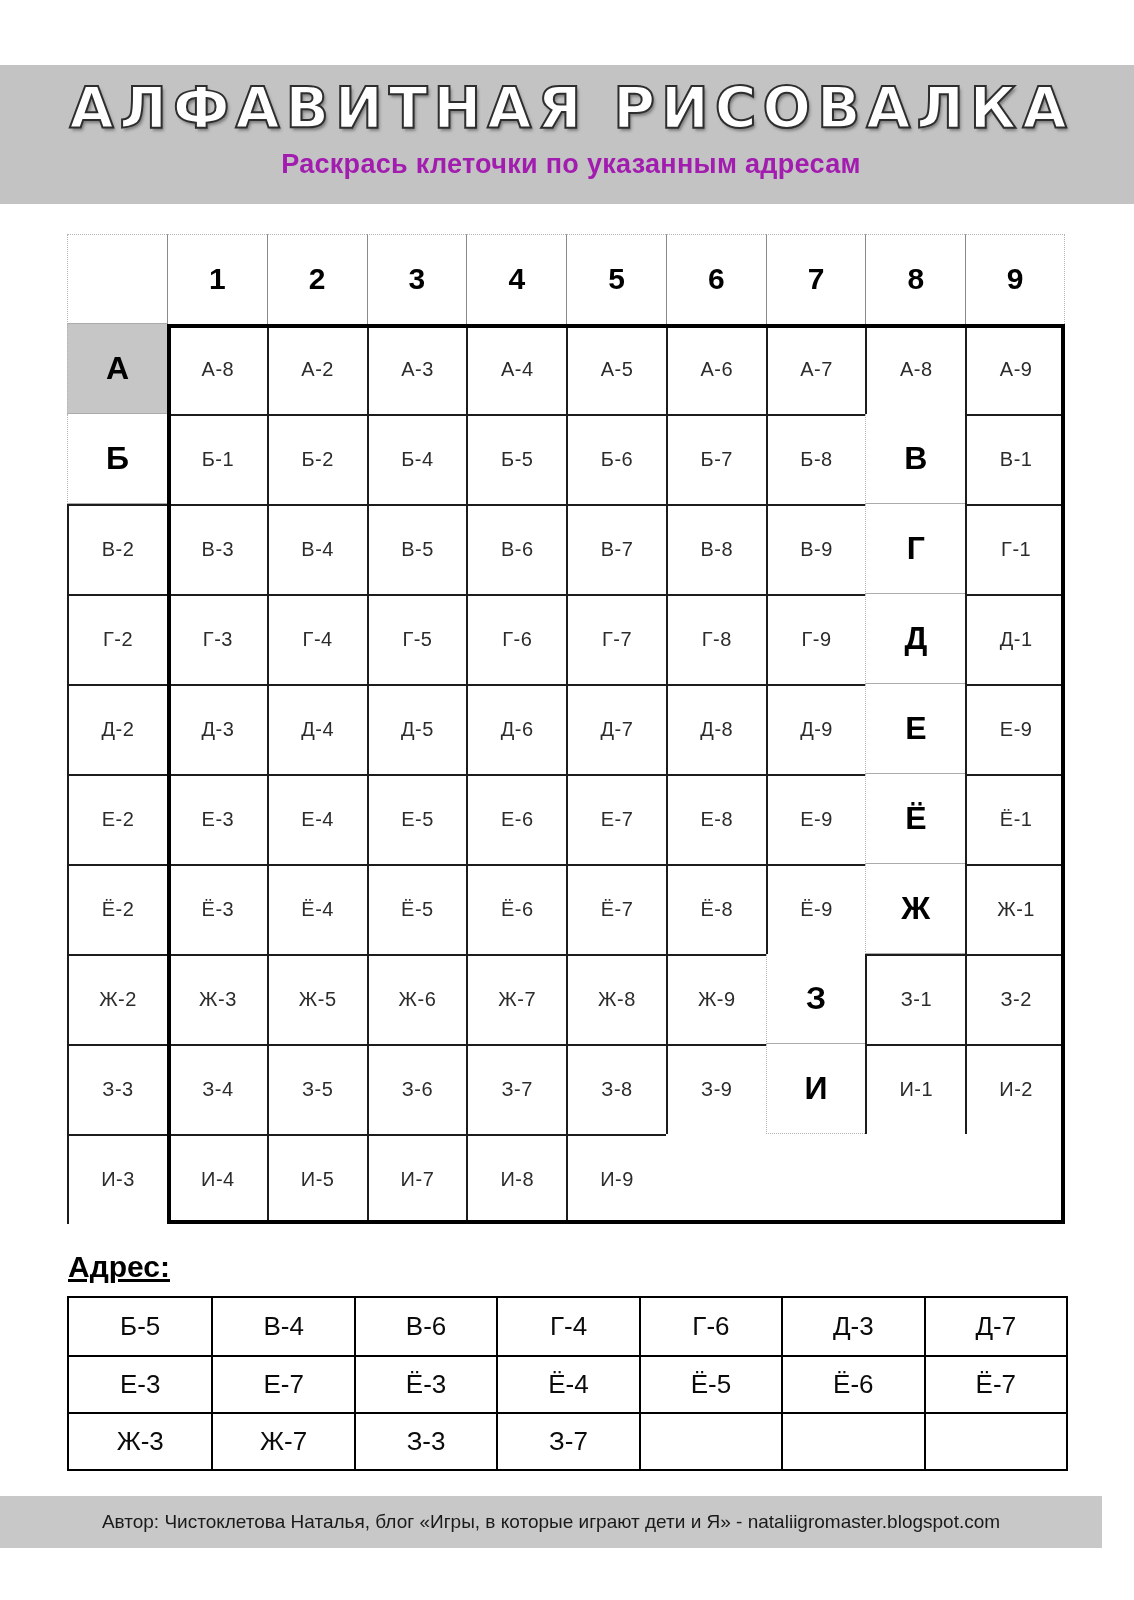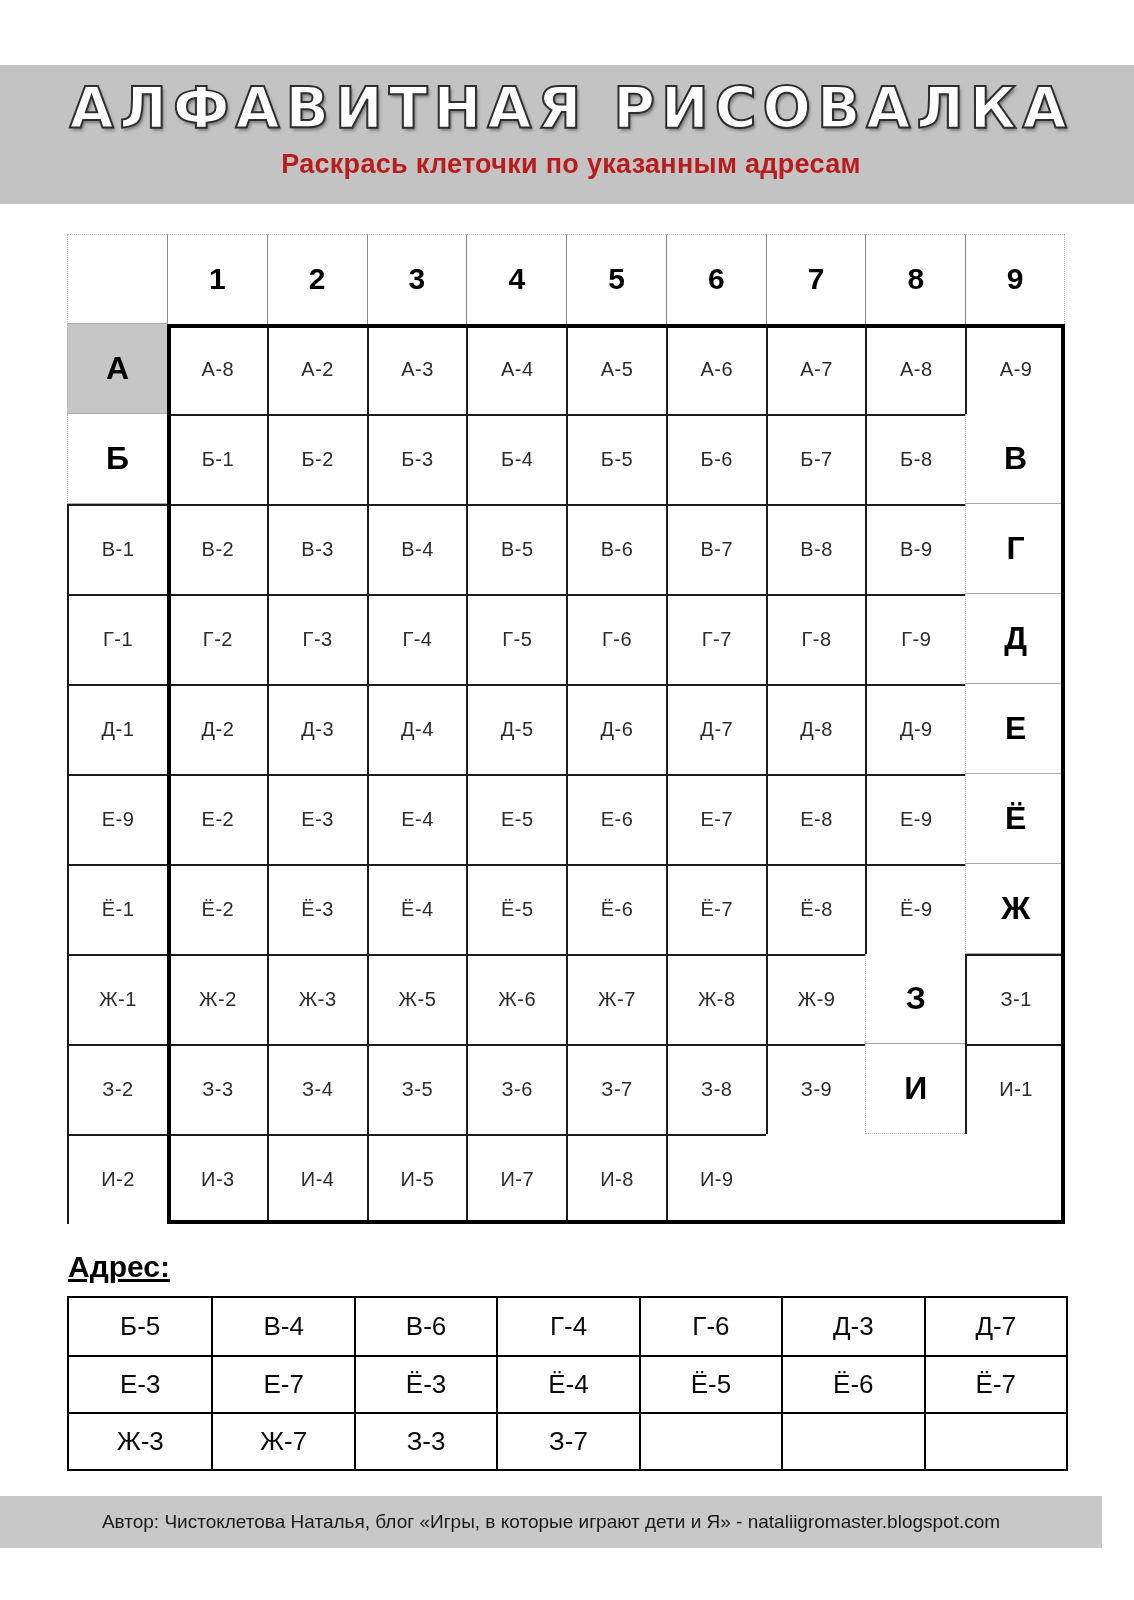--- a/index.html
+++ b/index.html
@@ -27,21 +27,21 @@
     color: #ffffff;
     -webkit-text-stroke: 2px #2e2e2e;
     text-shadow: 2px 3px 3px rgba(70,70,70,0.55);
     white-space: nowrap;
     line-height: 1.1;
   }
   .subtitle {
     margin-top: 9px;
     font-size: 27px;
     font-weight: 600;
-    color: #b91c1c;
+    color: #a21caf;
     letter-spacing: 0.3px;
   }
 
   
   .grid {
     position: relative;
     display: grid;
     width: 998px;
     grid-template-columns: 100px repeat(9, 1fr);
     grid-auto-rows: 90px;
@@ -163,21 +163,20 @@
     <div class="cell">А-3</div>
     <div class="cell">А-4</div>
     <div class="cell">А-5</div>
     <div class="cell">А-6</div>
     <div class="cell">А-7</div>
     <div class="cell">А-8</div>
     <div class="cell">А-9</div>
     <div class="rowhead">Б</div>
     <div class="cell">Б-1</div>
     <div class="cell">Б-2</div>
-    <div class="cell">Б-3</div>
     <div class="cell">Б-4</div>
     <div class="cell">Б-5</div>
     <div class="cell">Б-6</div>
     <div class="cell">Б-7</div>
     <div class="cell">Б-8</div>
     <div class="rowhead">В</div>
     <div class="cell">В-1</div>
     <div class="cell">В-2</div>
     <div class="cell">В-3</div>
     <div class="cell">В-4</div>

